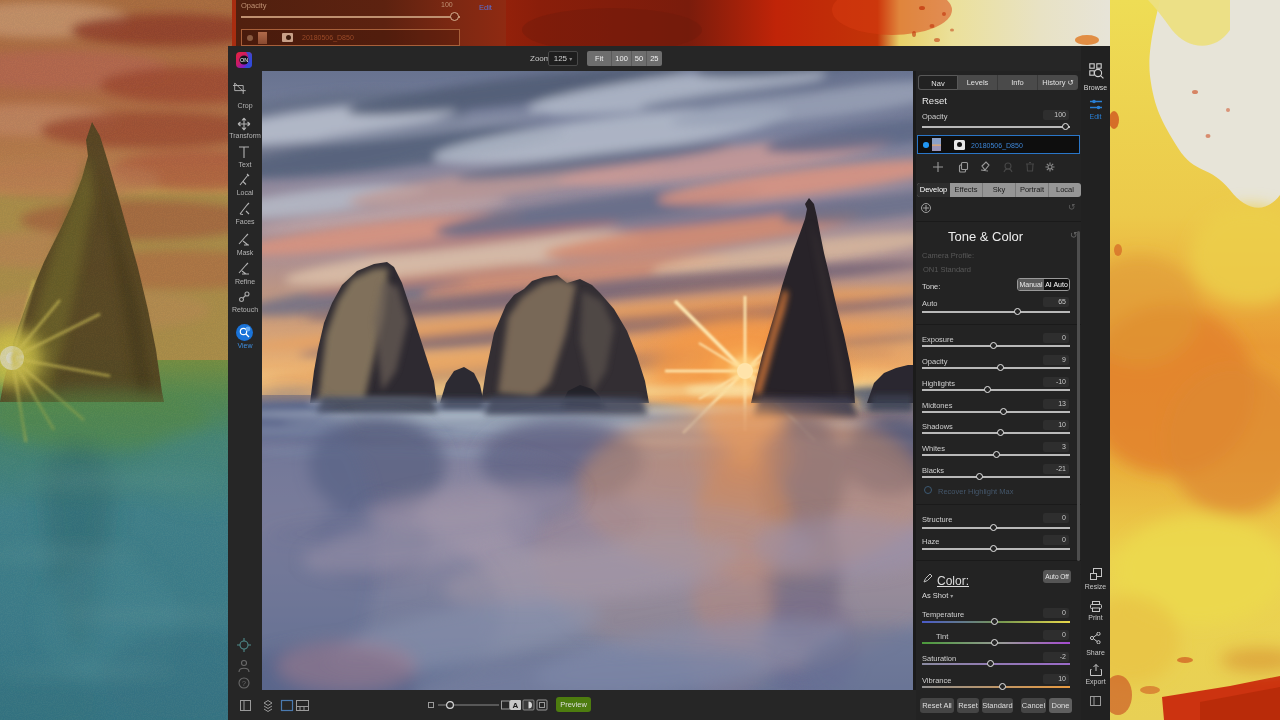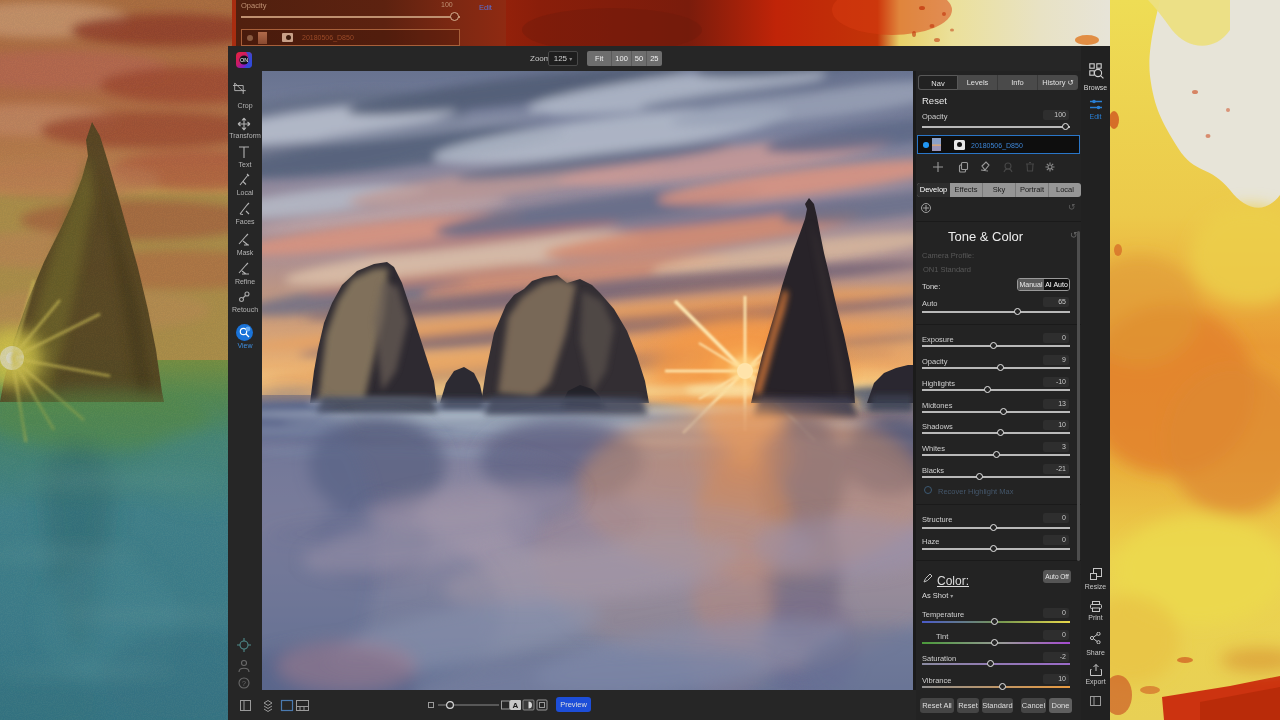--- a/index.html
+++ b/index.html
@@ -725,16 +725,16 @@
           <text x="277.5" y="11" font-size="8" font-weight="bold" fill="#1a1a1a" text-anchor="middle" font-family="Liberation Sans">A</text>
         <g transform="translate(285,3)">
             <rect x="0" y="0" width="11" height="10" rx="1" fill="#3a3a3a" stroke="#9a9a9a" stroke-width="0.8"></rect>
             <path d="M5.5,1.5 A3.5,3.5 0 0 1 5.5,8.5 Z" fill="#d8d8d8"></path>
           </g>
         <g transform="translate(299,3)">
             <rect x="0" y="0" width="10" height="10" rx="1" fill="none" stroke="#9a9a9a"></rect>
             <rect x="2.5" y="2.5" width="5" height="5" fill="none" stroke="#9a9a9a"></rect>
           </g>
       </svg>
-      <div class="btn" style="left:328px;top:7px;width:35px;height:15px;line-height:15px;background:#1d4ed8;">Preview</div>
+      <div class="btn" style="left:328px;top:7px;width:35px;height:15px;line-height:15px;background:#4d7c0f;">Preview</div>
     </div>
   </div>
 </div>
 
 </body></html>

